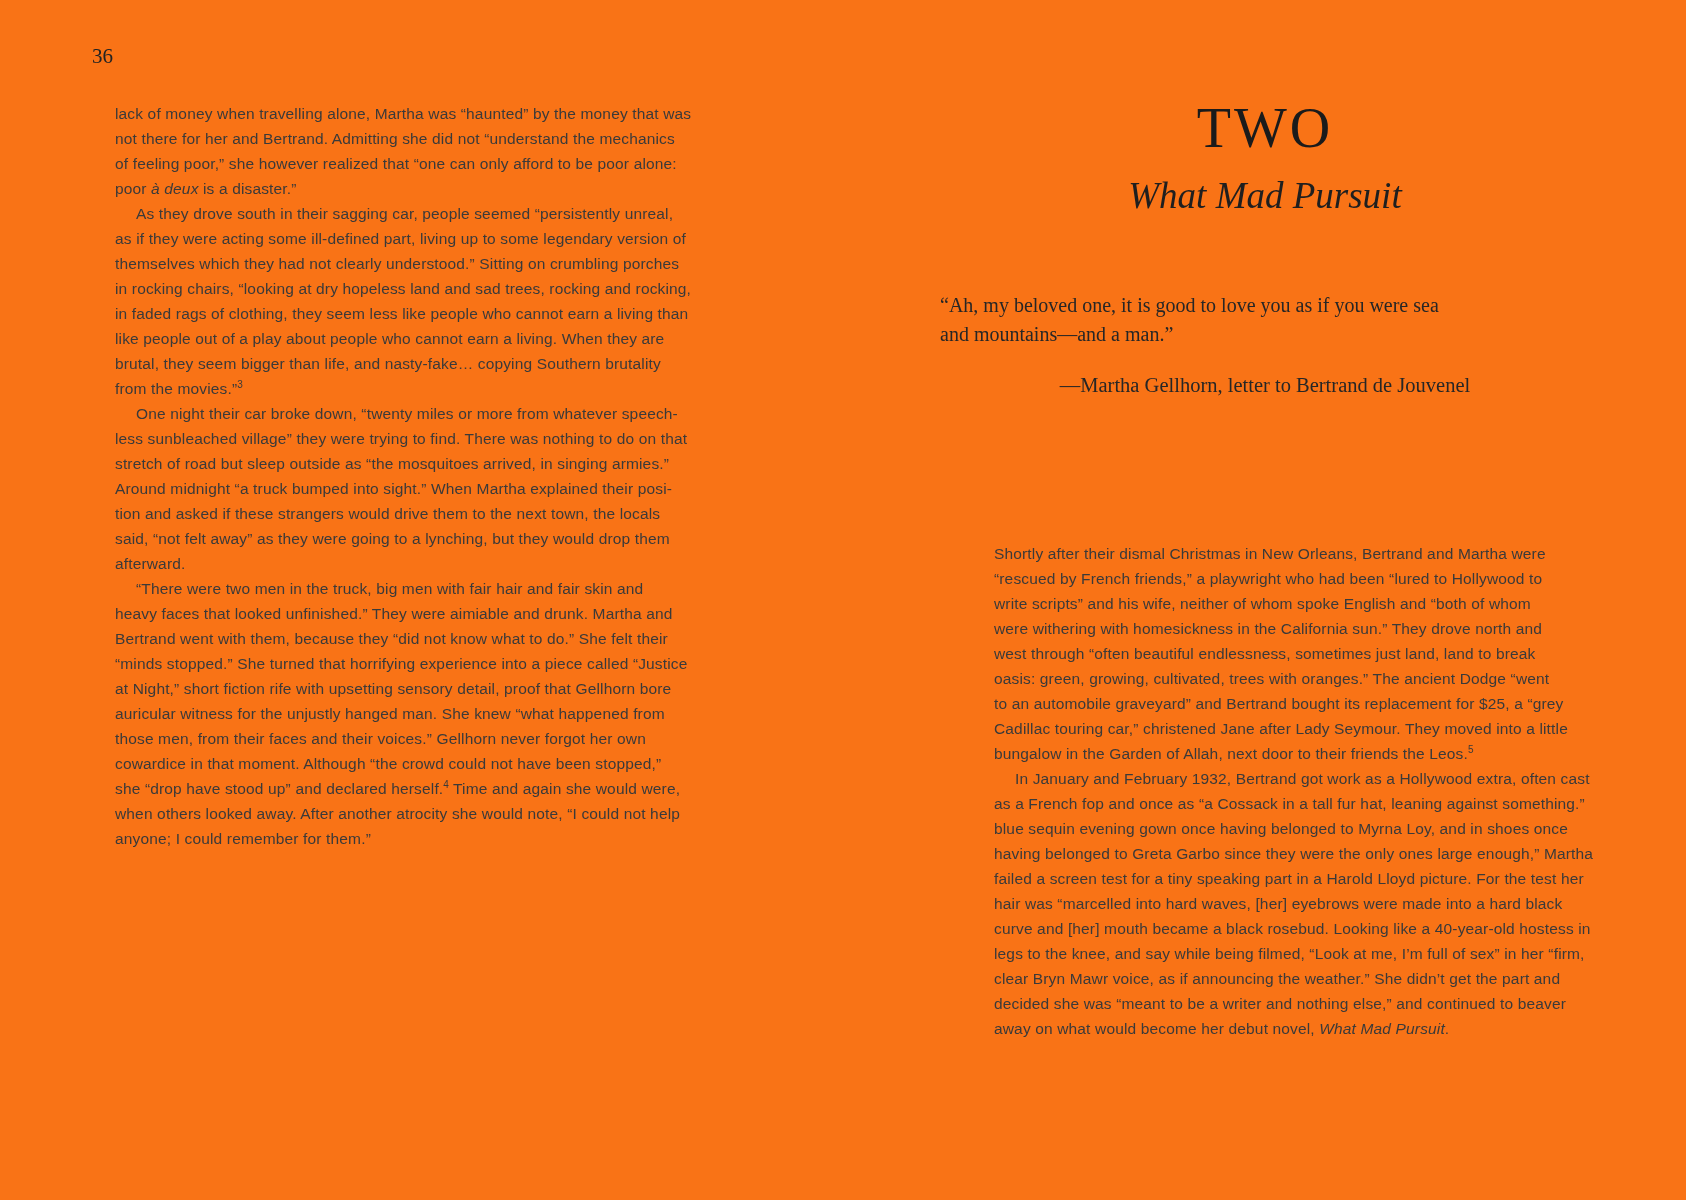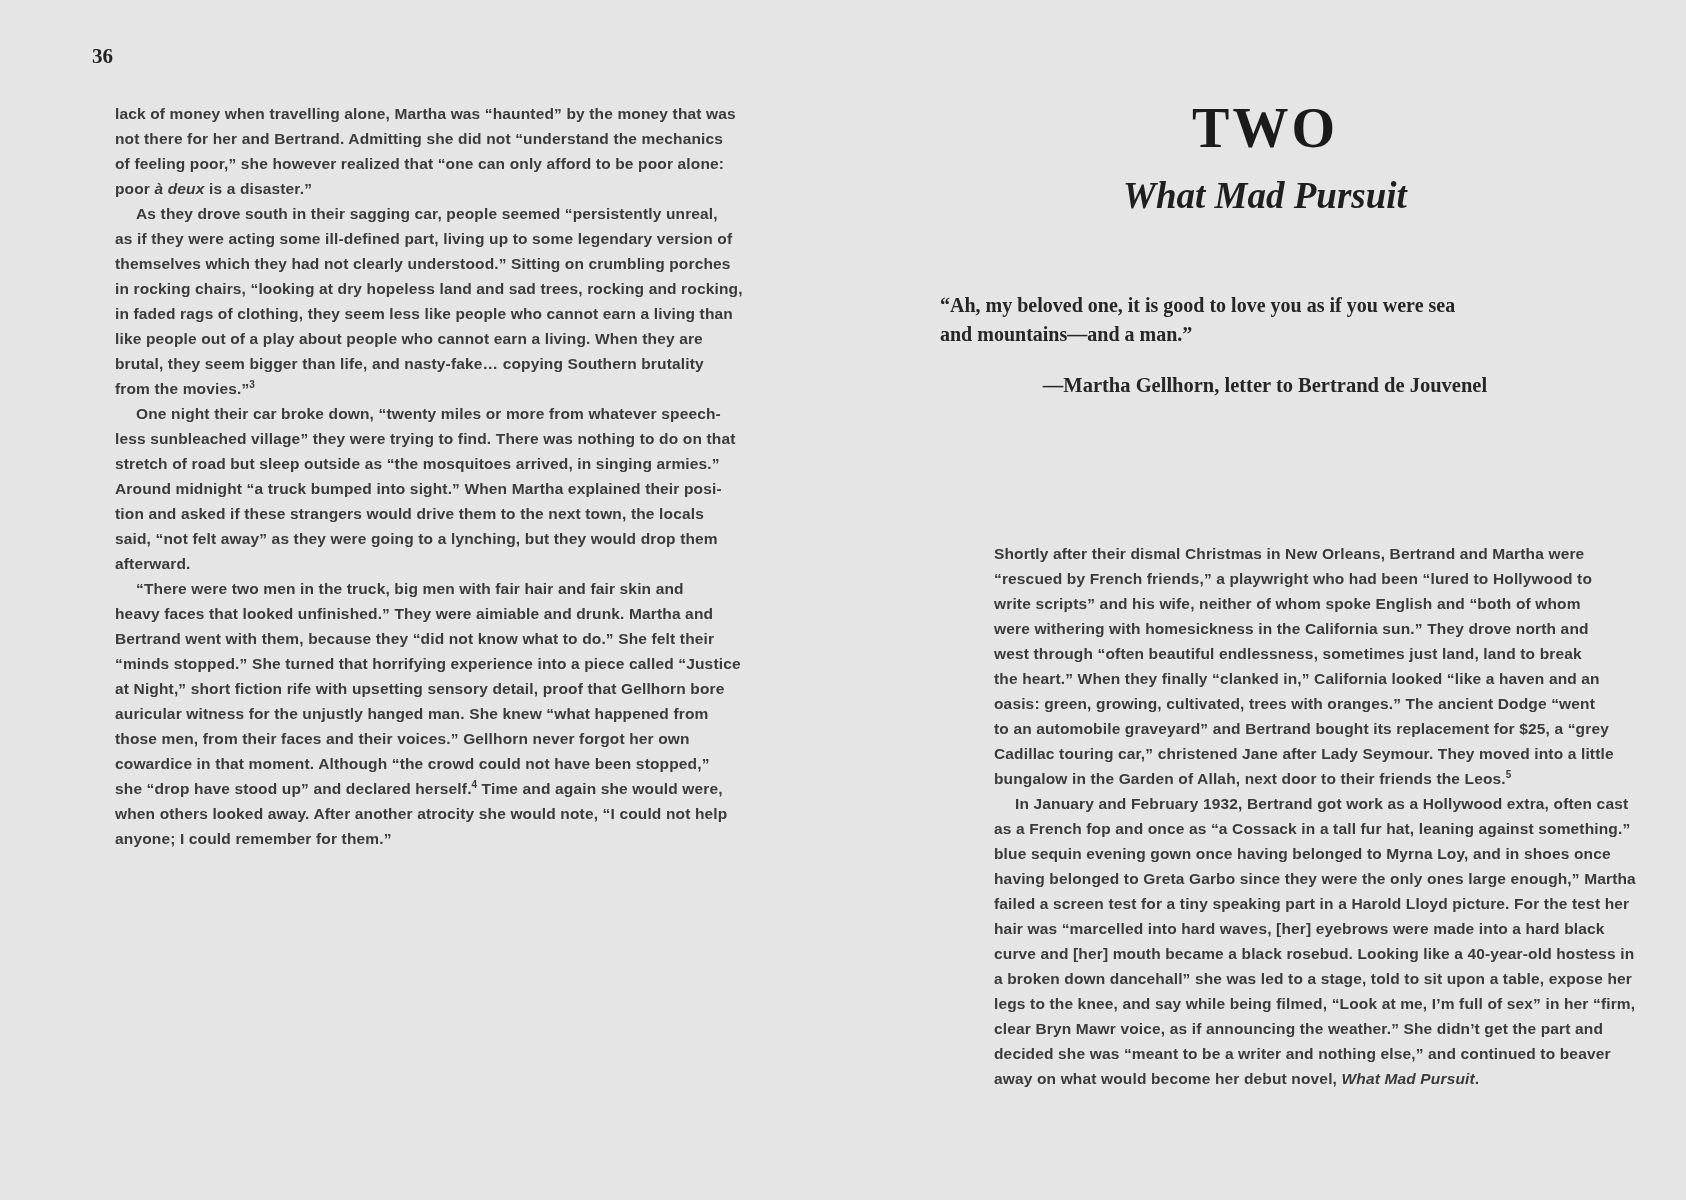--- a/index.html
+++ b/index.html
@@ -3,21 +3,21 @@
 <meta charset="utf-8">
 <style>
   html,body { margin:0; padding:0; }
   body {
     width:1686px; height:1200px;
     background:#ffffff;
     font-family:"Liberation Sans", sans-serif;
   }
   .spread {
     position:relative; width:1686px; height:1200px;
-    background:#e5e5e5; overflow:hidden;font-weight:bold;
+    background:#f97316; overflow:hidden;
   }
   .page-number {
     position:absolute; left:92px; top:44px;
     font-family:"Liberation Serif", serif;
     font-size:21px; color:#232323;
   }
   .body-col {
     position:absolute;
     font-size:15.5px; line-height:25px;
     color:#3a3a3a; letter-spacing:0.15px;
@@ -118,35 +118,33 @@
 
   <div class="epigraph-attribution">—Martha Gellhorn, letter to Bertrand de Jouvenel</div>
 
   <div id="right-col" class="body-col">
       <div class="para">
         <div class="line"><span>Shortly after their dismal Christmas in New Orleans, Bertrand and Martha were</span></div>
         <div class="line"><span>“rescued by French friends,” a playwright who had been “lured to Hollywood to</span></div>
         <div class="line"><span>write scripts” and his wife, neither of whom spoke English and “both of whom</span></div>
         <div class="line"><span>were withering with homesickness in the California sun.” They drove north and</span></div>
         <div class="line"><span>west through “often beautiful endlessness, sometimes just land, land to break</span></div>
-        <div class="line"><span>the heart.” When they finally “clanked in,” California looked “like a haven and an</span></div>
         <div class="line"><span>oasis: green, growing, cultivated, trees with oranges.” The ancient Dodge “went</span></div>
         <div class="line"><span>to an automobile graveyard” and Bertrand bought its replacement for $25, a “grey</span></div>
         <div class="line"><span>Cadillac touring car,” christened Jane after Lady Seymour. They moved into a little</span></div>
         <div class="line"><span>bungalow in the Garden of Allah, next door to their friends the Leos.</span><sup>5</sup></div>
       </div>
       <div class="para indent">
         <div class="line"><span>In January and February 1932, Bertrand got work as a Hollywood extra, often cast</span></div>
         <div class="line"><span>as a French fop and once as “a Cossack in a tall fur hat, leaning against something.”</span></div>
         <div class="line"><span>blue sequin evening gown once having belonged to Myrna Loy, and in shoes once</span></div>
         <div class="line"><span>having belonged to Greta Garbo since they were the only ones large enough,” Martha</span></div>
         <div class="line"><span>failed a screen test for a tiny speaking part in a Harold Lloyd picture. For the test her</span></div>
         <div class="line"><span>hair was “marcelled into hard waves, [her] eyebrows were made into a hard black</span></div>
         <div class="line"><span>curve and [her] mouth became a black rosebud. Looking like a 40-year-old hostess in</span></div>
-        <div class="line"><span>a broken down dancehall” she was led to a stage, told to sit upon a table, expose her</span></div>
         <div class="line"><span>legs to the knee, and say while being filmed, “Look at me, I’m full of sex” in her “firm,</span></div>
         <div class="line"><span>clear Bryn Mawr voice, as if announcing the weather.” She didn’t get the part and</span></div>
         <div class="line"><span>decided she was “meant to be a writer and nothing else,” and continued to beaver</span></div>
         <div class="line"><span>away on what would become her debut novel, </span><i>What Mad Pursuit</i><span>.</span></div>
       </div>
     </div>
 
 </div>
 
 </body></html>

